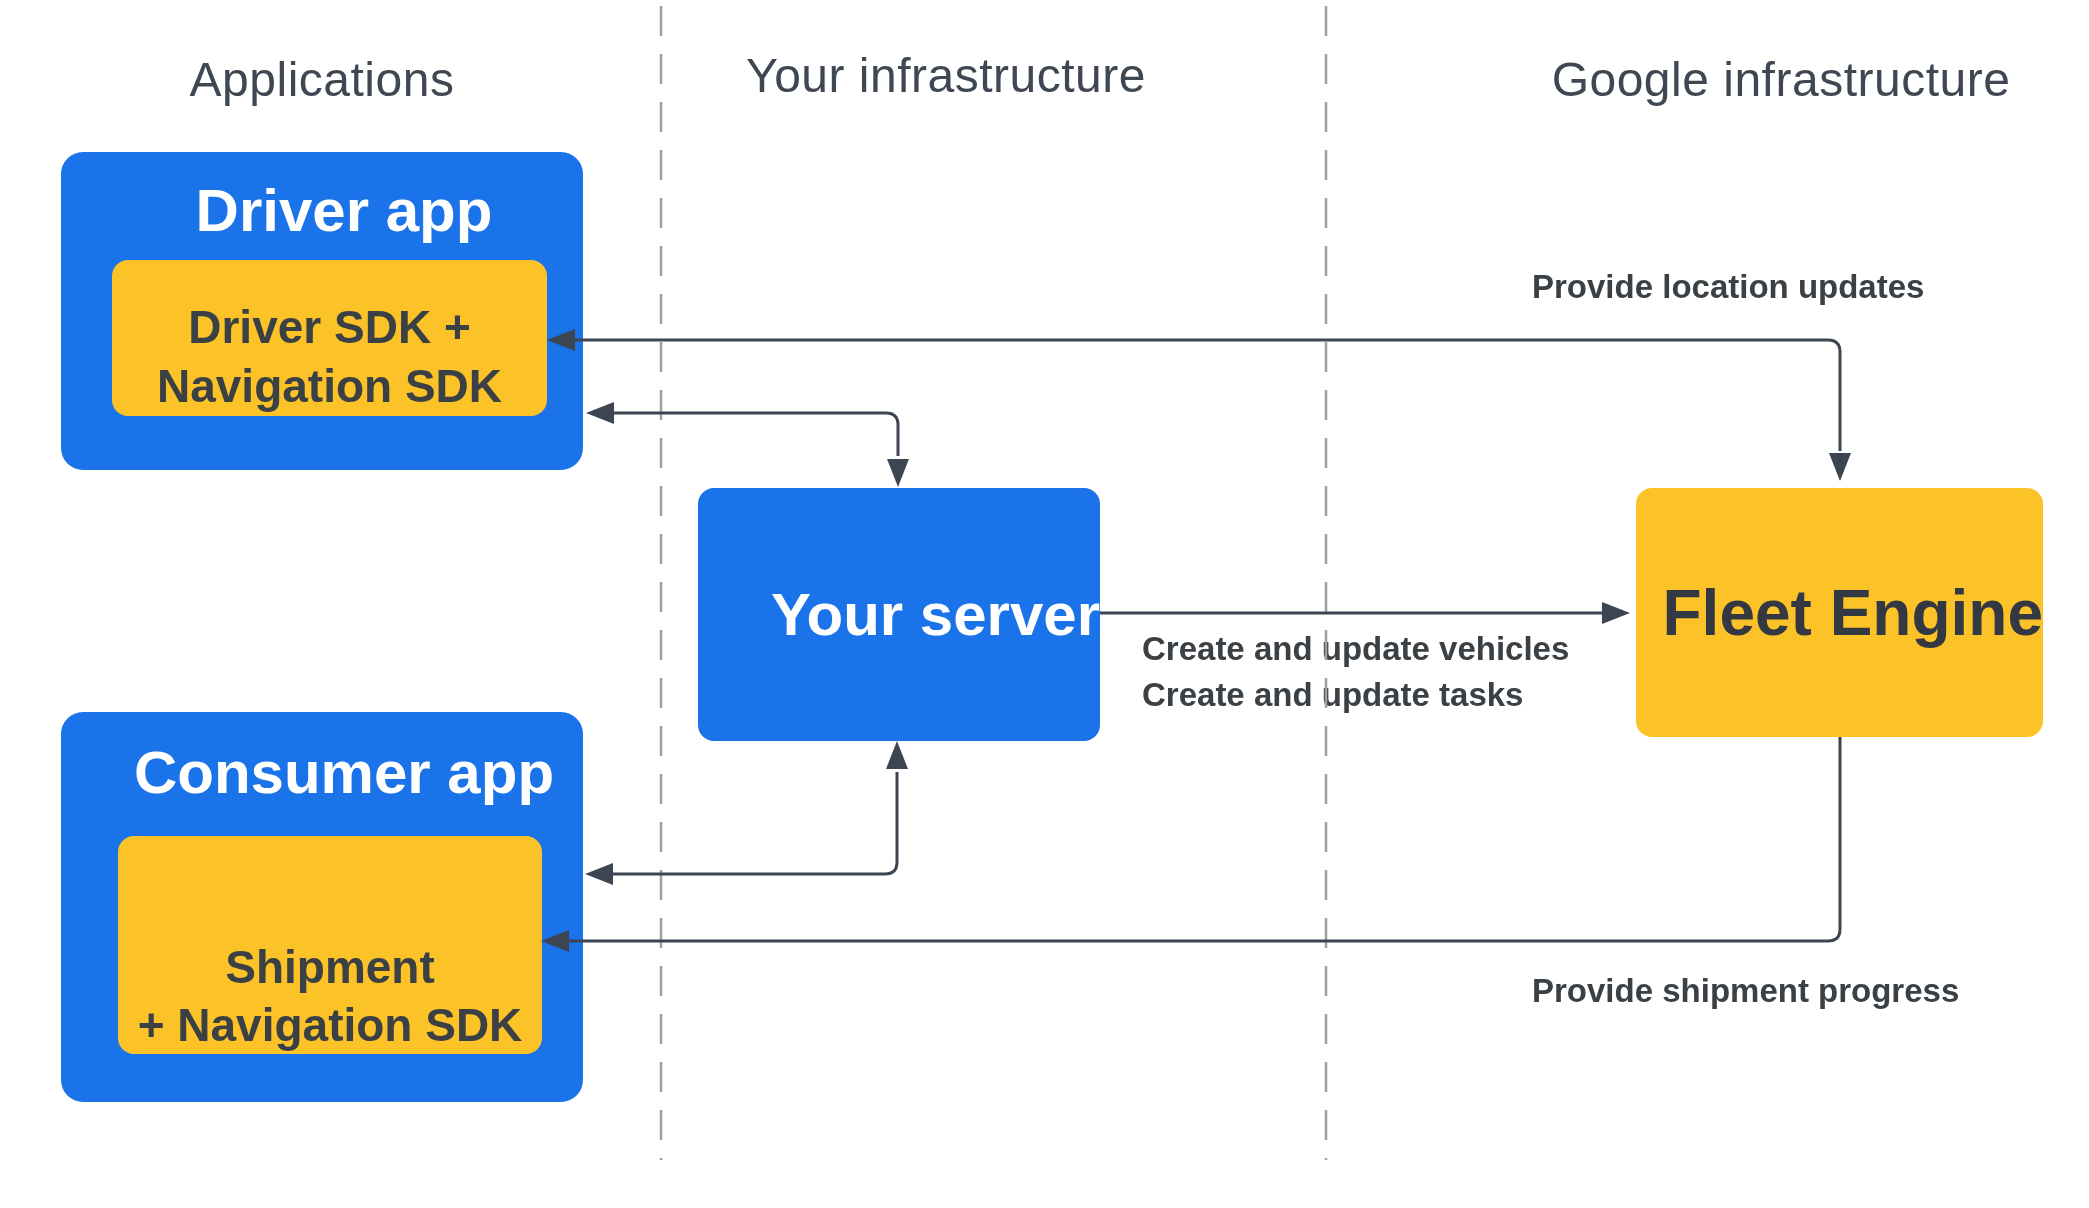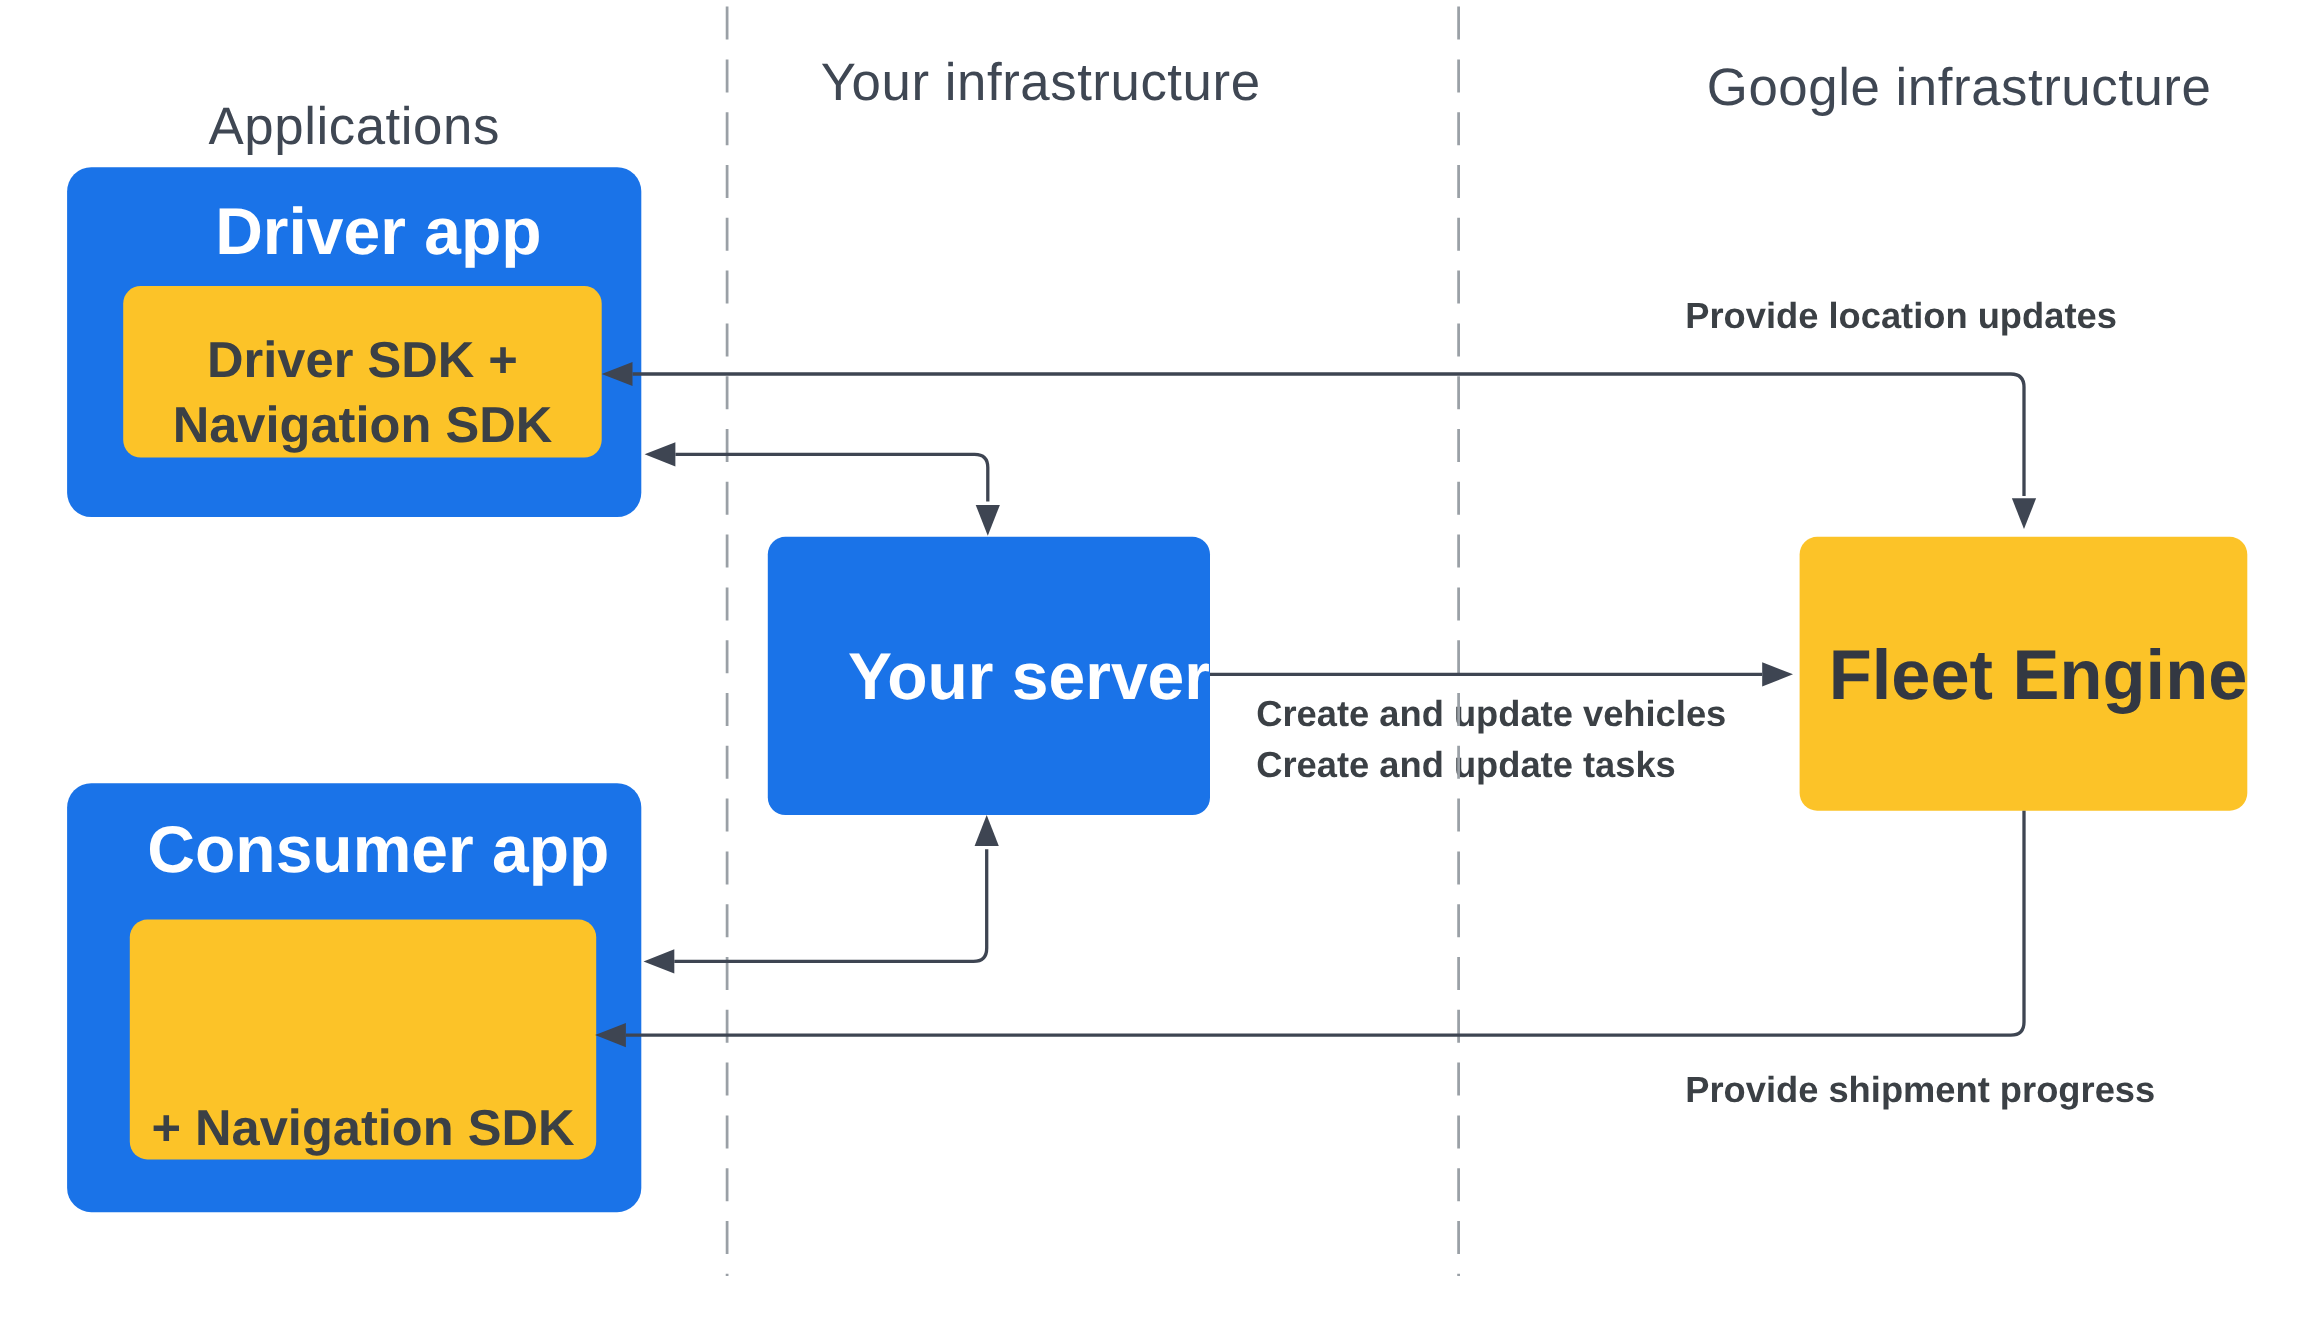--- a/index.html
+++ b/index.html
@@ -102,21 +102,21 @@
     z-index:2;
     white-space:nowrap;
   }
   .edge-label .label-line{display:block;line-height:46px;}
 </style>
 </head>
 <body>
 
 <div class="canvas">
 
-  <div class="col-header" style="left:42px;top:52px;margin-top:36px;">Applications</div>
+  <div class="col-header" style="left:42px;top:52px;">Applications</div>
   <div class="col-header" style="left:666px;top:48px;">Your infrastructure</div>
   <div class="col-header" style="left:1501px;top:52px;">Google infrastructure</div>
 
   <div class="node blue-node" style="left:61px;top:152px;width:522px;height:318px;">
     <div class="node-title" style="margin-top:24px;">Driver app</div>
     <div class="inner-yellow" style="left:51px;top:108px;width:435px;height:156px;">
       <span class="sdk-line">Driver SDK +</span>
       <span class="sdk-line">Navigation SDK</span>
     </div>
   </div>
@@ -125,20 +125,21 @@
     <span>Your server</span>
   </div>
 
   <div id="fleet-engine" class="node center-node" style="left:1636px;top:488px;width:407px;height:249px;">
     <span>Fleet Engine</span>
   </div>
 
   <div class="node blue-node" style="left:61px;top:712px;width:522px;height:390px;">
     <div class="node-title" style="margin-top:26px;">Consumer app</div>
     <div class="inner-yellow" style="left:57px;top:124px;width:424px;height:218px;">
+      <span class="sdk-line" style="line-height:58px;">Shipment</span>
       <span class="sdk-line" style="line-height:58px;">+ Navigation SDK</span>
     </div>
   </div>
 
   <div class="edge-label" style="left:1532px;top:267px;">Provide location updates</div>
 
   <div class="edge-label" style="left:1142px;top:626px;">
     <span class="label-line">Create and update vehicles</span>
     <span class="label-line">Create and update tasks</span>
   </div>

